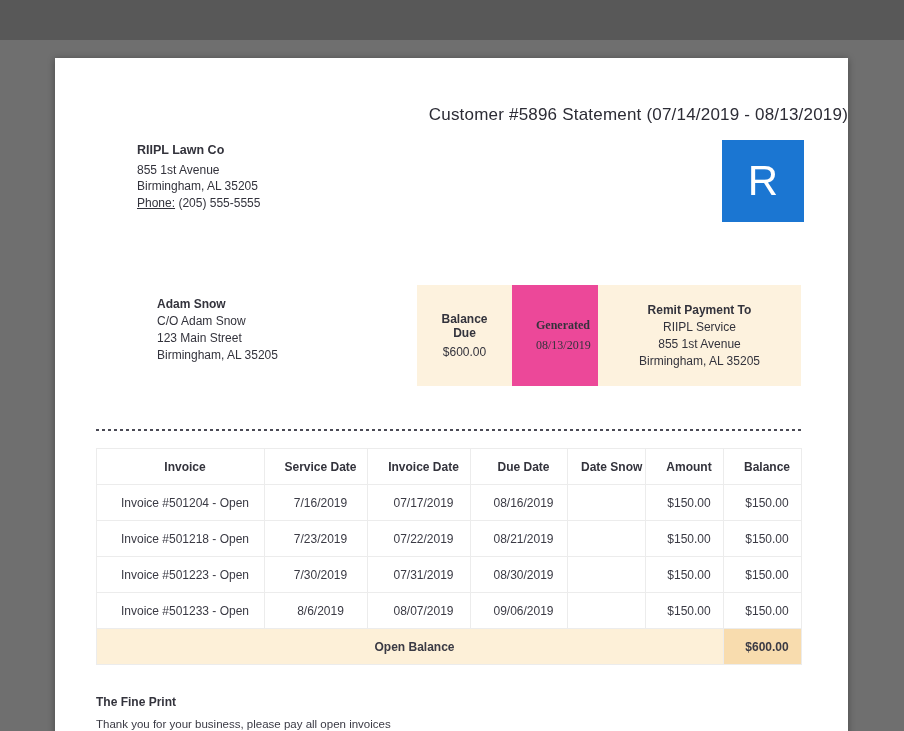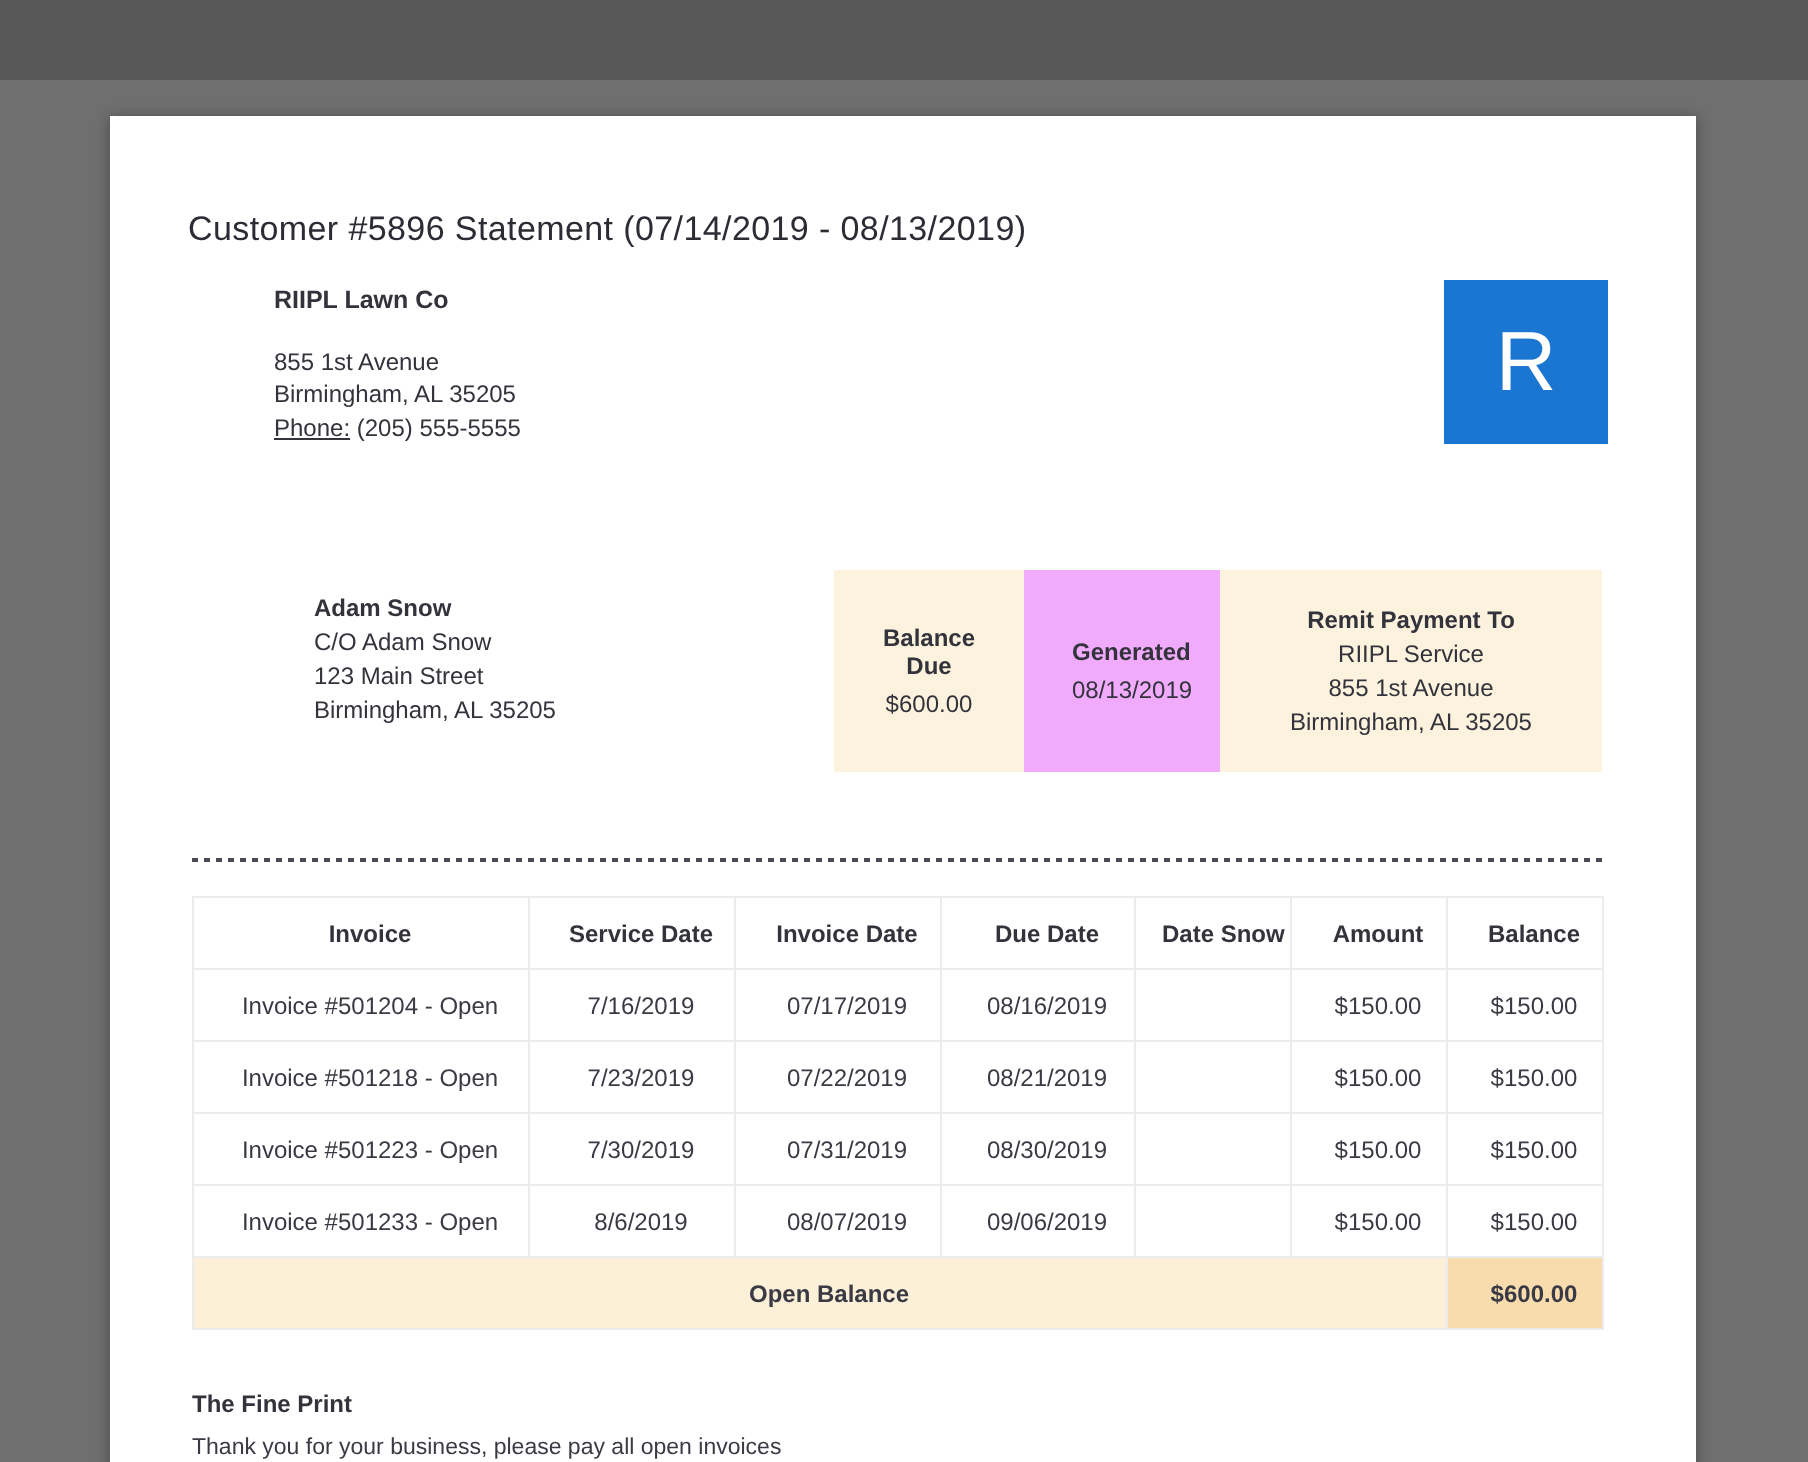--- a/index.html
+++ b/index.html
@@ -13,49 +13,49 @@
   .top-shade {
     position: absolute; top: 0; left: 0; width: 100%; height: 40px;
     background: #585858;
   }
   .page {
     position: absolute; left: 55px; top: 58px; width: 793px; height: 1000px;
     background: #ffffff; box-shadow: 0 1px 7px rgba(0,0,0,0.35);
   }
   .title {
     position: absolute; top: 47px; left: 0; width: 100%;
-    text-align: left; font-size: 17px; font-weight: 500;
-    color: #2c2c35; letter-spacing: 0.2px; margin-left: 39px;
+    text-align: right; font-size: 17px; font-weight: 500;
+    color: #2c2c35; letter-spacing: 0.2px;
   }
   .company {
     position: absolute; top: 84px; left: 82px;
     font-size: 12px; line-height: 16.5px; color: #33333c;
   }
-  .company .name { font-weight: 700; font-size: 12.5px; margin-bottom: 14px; }
+  .company .name { font-weight: 700; font-size: 12.5px; margin-bottom: 3px; }
   .underlined { text-decoration: underline; }
   .logo {
     position: absolute; top: 82px; left: 667px; width: 82px; height: 82px;
     background: #1b76d2; display: flex; align-items: center; justify-content: center;
   }
   .logo span { color: #ffffff; font-size: 42px; font-weight: 400; line-height: 1; }
   .customer {
     position: absolute; top: 238px; left: 102px;
     font-size: 12px; line-height: 17px; color: #33333c;
   }
   .customer .name { font-weight: 700; }
   .summary {
     position: absolute; top: 227px; left: 362px; width: 384px; height: 101px;
     display: flex; text-align: center; font-size: 12px; color: #33333c;
   }
   .sum-col {
     display: flex; flex-direction: column; justify-content: center;
     gap: 5px; padding: 0 24px;
   }
   .sum-balance   { width: 95px;  background: #fdf2de; }
-  .sum-generated { width: 98px;  background: #f0abfc; }
+  .sum-generated { width: 86px;  background: #ec4899; font-family: Liberation Serif, serif; }
   .sum-remit     { flex: 1;      background: #fdf2de; gap: 3px; }
   .sum-label { font-weight: 700; }
   .divider {
     position: absolute; top: 371px; left: 41px; width: 705px; height: 2px;
     background: repeating-linear-gradient(to right, #4a4a55 0 3px, transparent 3px 6px);
   }
   table.invoices {
     position: absolute; top: 390px; left: 41px; width: 705px;
     border-collapse: collapse; table-layout: fixed; font-size: 12px;
   }

